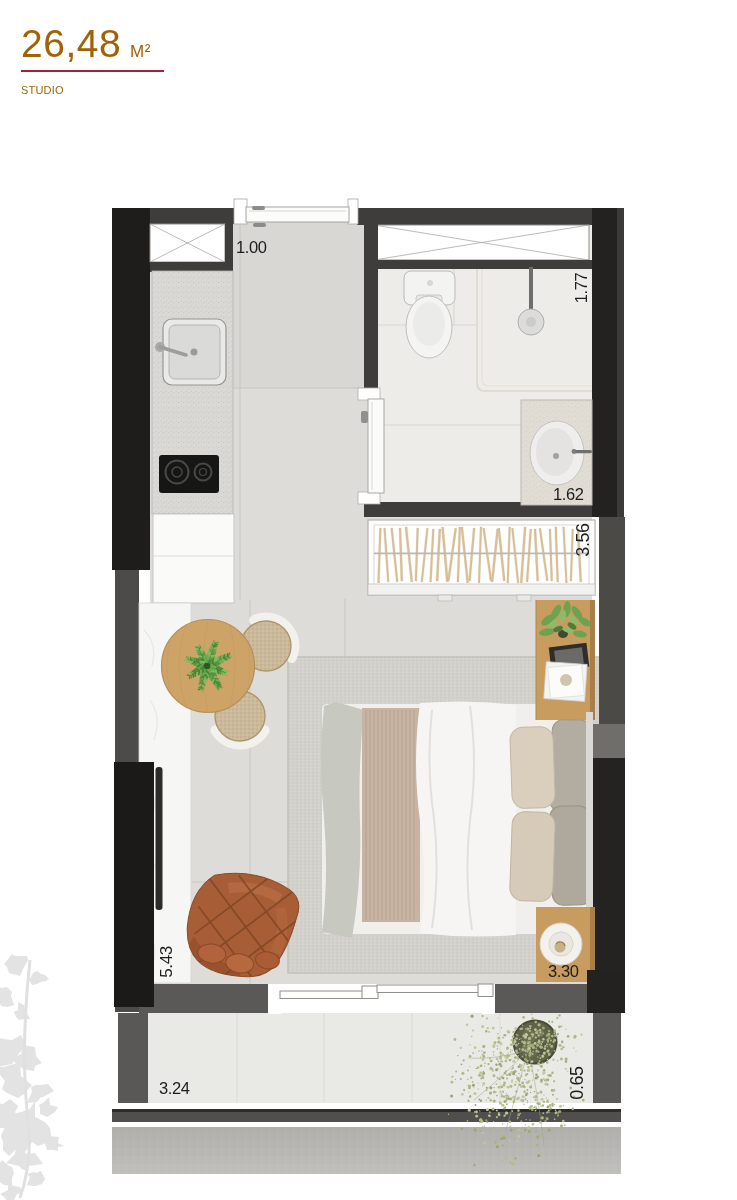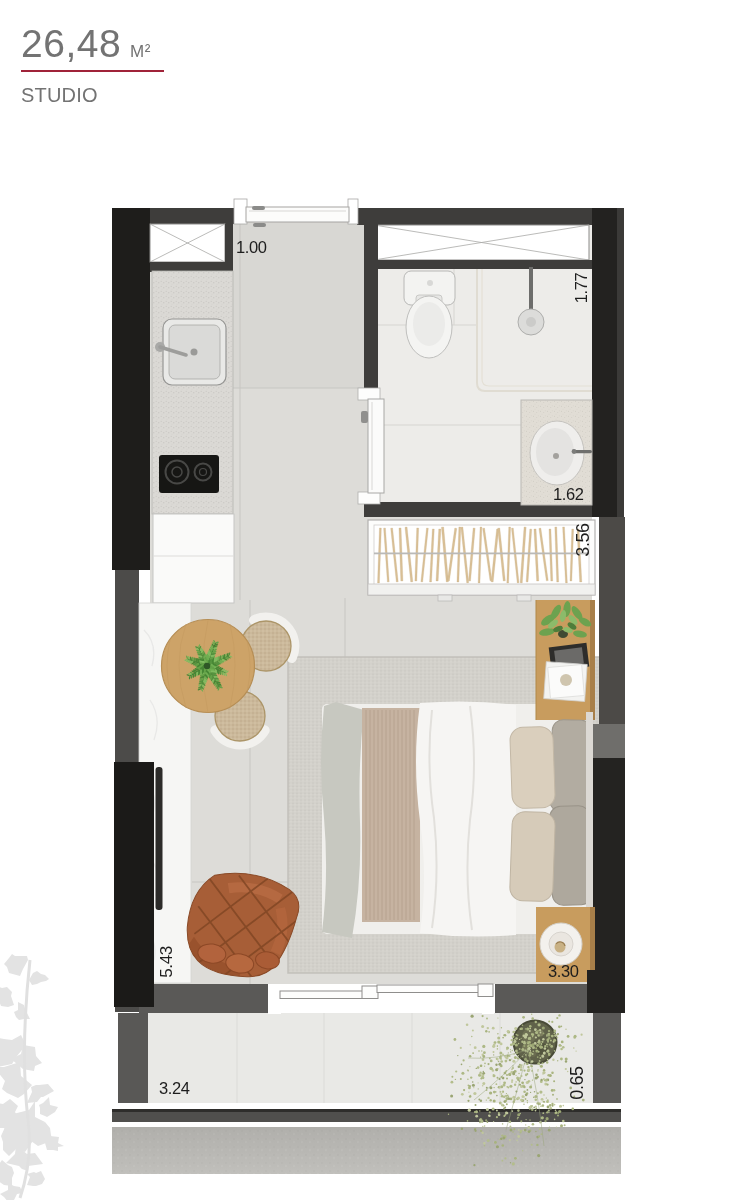--- a/index.html
+++ b/index.html
@@ -1233,20 +1233,20 @@
 
 <text x="548" y="977" font-size="16.5" letter-spacing="-0.4" fill="#1d1d1d">3.30</text>
 
 <text x="172" y="962" font-size="17" letter-spacing="-0.4" fill="#1d1d1d" transform="rotate(-90 172 962)" text-anchor="middle">5.43</text>
 
 <text x="159" y="1094" font-size="16.5" letter-spacing="-0.4" fill="#1d1d1d">3.24</text>
 
 <text x="583" y="1083" font-size="18" letter-spacing="-0.4" fill="#1d1d1d" transform="rotate(-90 583 1083)" text-anchor="middle">0.65</text>
 </svg>
 
-<div style="position:absolute;left:21px;top:24px;color:#737373">
+<div style="position:absolute;left:21px;top:24px;color:#a16207">
 
  <div style="font-size:39px;letter-spacing:0.5px;line-height:1">26,48<span style="font-size:17px;margin-left:9px">M²</span></div>
 
  <div style="width:143px;height:2.2px;background:#a02339;margin-top:7px"></div>
 
- <div style="font-size:20px;margin-top:12px;letter-spacing:0.2px">STUDIO</div>
+ <div style="font-size:11px;margin-top:12px;letter-spacing:0.2px">STUDIO</div>
 </div>
 </div>
 </body></html>

